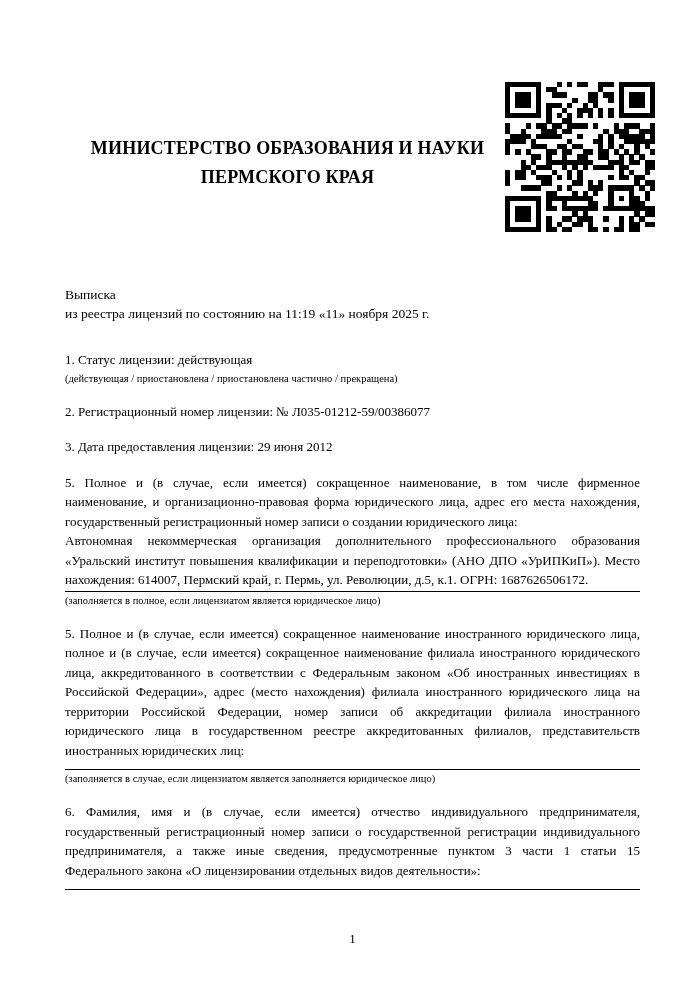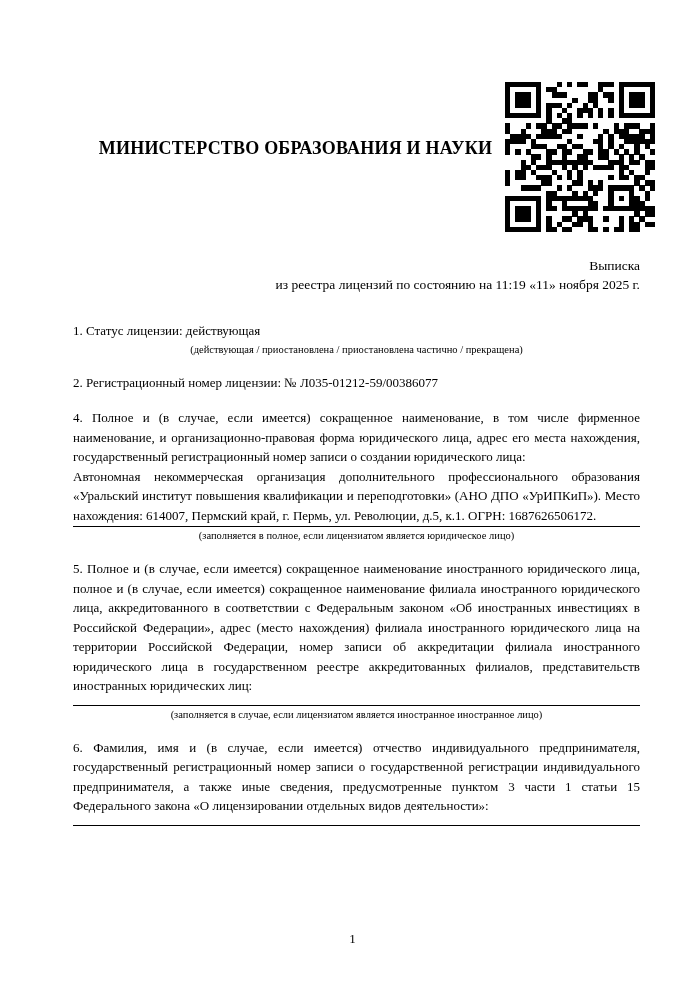--- a/index.html
+++ b/index.html
@@ -7,70 +7,72 @@
     position: relative;
     width: 700px;
     height: 989px;
     background: #ffffff;
     color: #000000;
     font-family: "Liberation Serif", "DejaVu Serif", serif;
     font-size: 13px;
     overflow: hidden;
     box-sizing: border-box;
   }
-  .content { padding: 0 60px 0 52px; margin-left: 21px; }
+  .content { padding: 0 60px 0 65px; }
 
   .org-block { margin-top: 134px; width: 445px; text-align: center; }
   .org-name { font-weight: bold; font-size: 18px; line-height: 29px; letter-spacing: 0.2px; }
   .org-caption { font-size: 10.5px; line-height: 15px; margin-top: 1px; }
 
   .qr { position: absolute; top: 82px; right: 45px; width: 150px; height: 150px; }
 
-  .doc-title { margin-top: 93px; text-align: right; font-size: 13.5px; line-height: 19px; }
+  .doc-title { margin-top: 93px; text-align: left; font-size: 13.5px; line-height: 19px; }
 
   .field { margin: 16px 0 0 0; line-height: 19.5px; }
   .field.first { margin-top: 27px; }
   .para { margin: 16px 0 0 0; text-align: justify; line-height: 19.5px; }
   .para.value { margin-top: 0; }
 
-  .caption { font-size: 10.5px; line-height: 14px; text-align: center; margin-top: 2px; }
+  .caption { font-size: 10.5px; line-height: 14px; margin-top: 2px; }
   .rule { border-bottom: 1.5px solid #000; height: 0; margin-top: 1px; }
   .rule.gap { margin-top: 9px; }
 
   .page-num { position: absolute; bottom: 42px; left: 65px; right: 60px; text-align: center; font-size: 13px; }
 </style>
 </head>
 <body>
 
 <div class="doc">
   <div class="content">
 
     <div class="org-block">
       <div class="org-name">МИНИСТЕРСТВО ОБРАЗОВАНИЯ И НАУКИ</div>
+      <div class="org-name">ПЕРМСКОГО КРАЯ</div>
     </div>
 
     <div class="doc-title">
       <div>Выписка</div>
       <div>из реестра лицензий по состоянию на 11:19 «11» ноября 2025 г.</div>
     </div>
 
     <div class="field first">1. Статус лицензии: действующая</div>
     <div class="caption">(действующая / приостановлена / приостановлена частично / прекращена)</div>
 
     <div class="field">2. Регистрационный номер лицензии: № Л035-01212-59/00386077</div>
 
-
-    <p class="para">4. Полное и (в случае, если имеется) сокращенное наименование, в том числе фирменное наименование, и организационно-правовая форма юридического лица, адрес его места нахождения, государственный регистрационный номер записи о создании юридического лица:</p>
+    <div class="field">3. Дата предоставления лицензии: 29 июня 2012</div>
+
+    <p class="para">5. Полное и (в случае, если имеется) сокращенное наименование, в том числе фирменное наименование, и организационно-правовая форма юридического лица, адрес его места нахождения, государственный регистрационный номер записи о создании юридического лица:</p>
     <p class="para value">Автономная некоммерческая организация дополнительного профессионального образования «Уральский институт повышения квалификации и переподготовки» (АНО ДПО «УрИПКиП»). Место нахождения: 614007, Пермский край, г. Пермь, ул. Революции, д.5, к.1. ОГРН: 1687626506172.</p>
     <div class="rule"></div>
     <div class="caption">(заполняется в полное, если лицензиатом является юридическое лицо)</div>
 
     <p class="para">5. Полное и (в случае, если имеется) сокращенное наименование иностранного юридического лица, полное и (в случае, если имеется) сокращенное наименование филиала иностранного юридического лица, аккредитованного в соответствии с Федеральным законом «Об иностранных инвестициях в Российской Федерации», адрес (место нахождения) филиала иностранного юридического лица на территории Российской Федерации, номер записи об аккредитации филиала иностранного юридического лица в государственном реестре аккредитованных филиалов, представительств иностранных юридических лиц:</p>
     <div class="rule gap"></div>
-    <div class="caption">(заполняется в случае, если лицензиатом является иностранное иностранное лицо)</div>
+    <div class="caption">(заполняется в случае, если лицензиатом является заполняется юридическое лицо)</div>
 
     <p class="para">6. Фамилия, имя и (в случае, если имеется) отчество индивидуального предпринимателя, государственный регистрационный номер записи о государственной регистрации индивидуального предпринимателя, а также иные сведения, предусмотренные пунктом 3 части 1 статьи 15 Федерального закона «О лицензировании отдельных видов деятельности»:</p>
     <div class="rule gap"></div>
 
 
   </div>
 
   <div class="qr" id="qr"><svg width="150" height="150" viewBox="0 0 150 150" fill="#000000" shape-rendering="crispEdges">
         <rect x="0.00" y="0.00" width="5.32" height="5.32"></rect>
         <rect x="5.17" y="0.00" width="5.32" height="5.32"></rect>

